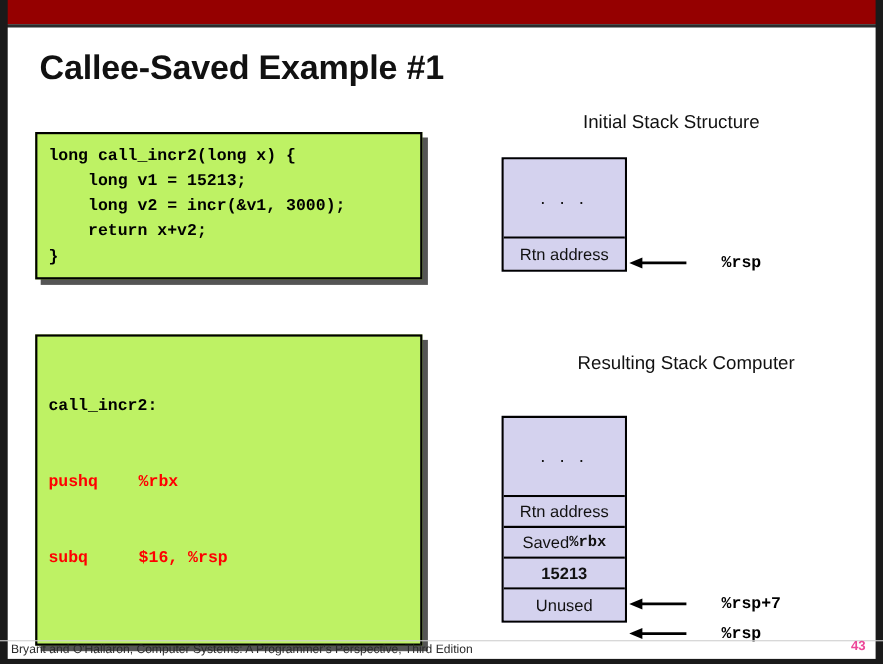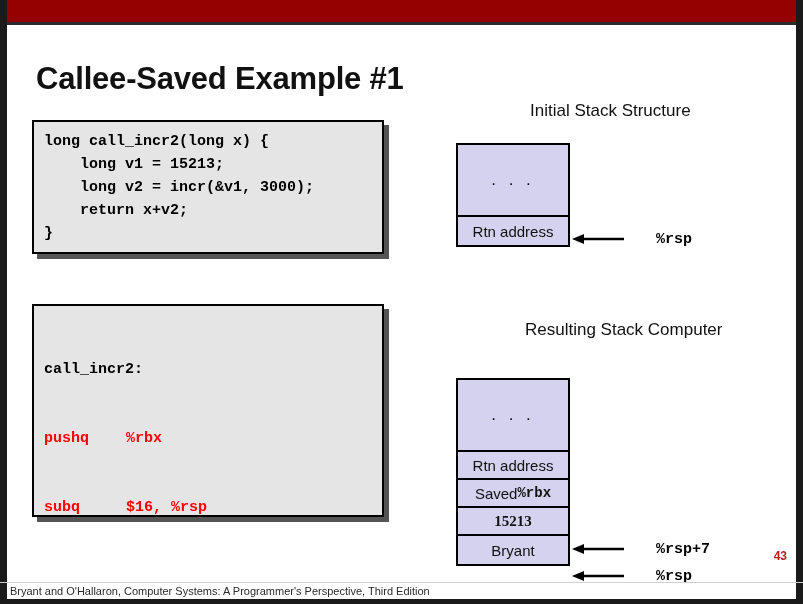--- a/index.html
+++ b/index.html
@@ -41,50 +41,50 @@
   .right-rail {
     position: absolute;
     right: 0; top: 0;
     width: 7px; height: 604px;
     background: #1a1a1a;
   }
 
   
   .slide-title {
     position: absolute;
-    left: 36px; top: 61px;
+    left: 36px; top: 44px;
     font-size: 31px;
     font-weight: bold;
     color: #111111;
     letter-spacing: -0.2px;
     white-space: nowrap;
   }
 
   
   .codebox {
     position: absolute;
-    background: #e5e5e5;
+    background: #bef264;
     border: 2px solid #000000;
     box-shadow: 5px 5px 0 0 #555555;
     box-sizing: border-box;
     font-family: "Liberation Mono", "DejaVu Sans Mono", monospace;
     font-weight: bold;
     color: #000000;
     white-space: pre;
   }
   #c-code {
     left: 32px; top: 120px;
     width: 352px; height: 134px;
     font-size: 15px;
     line-height: 23px;
     padding: 8px 0 0 10px;
   }
   #asm-code {
     left: 32px; top: 304px;
-    width: 352px; height: 213px;
+    width: 352px; height: 283px;
     font-size: 15px;
     line-height: 23px;
     padding: 6px 0 0 10px;
   }
   .asm-line { display: block; }
   .asm-op {
     display: inline-block;
     width: 82px;
   }
   .red { color: #FF0000; }
@@ -118,21 +118,21 @@
     justify-content: center;
     font-size: 15px;
     color: #111111;
     white-space: nowrap;
   }
   .cell:last-child { border-bottom: none; }
   .cell.tall { height: 72px; }
   .cell.ell { letter-spacing: 4px; font-size: 17px; }
   .cell.row { height: 28px; }
   .cell.mono {
-    font-family: Liberation Serif, serif;
+    font-family: Liberation Sans, sans-serif;
     font-weight: bold;
     font-size: 15px;
     text-align: center;
   }
   .cell .mono-inline {
     font-family: "Liberation Mono", "DejaVu Sans Mono", monospace;
     font-weight: bold;
     font-size: 14px;
   }
 
@@ -166,24 +166,24 @@
   }
   .footer-text {
     position: absolute;
     left: 10px; top: 585px;
     font-size: 11px;
     color: #2b2b2b;
     white-space: nowrap;
   }
   .footer-page {
     position: absolute;
-    right: 16px; top: 549px;
+    right: 16px; top: 580px;
     font-size: 12px;
     font-weight: bold;
-    color: #b91c1c;
+    color: #ec4899;
   }
 </style>
 </head>
 <body>
 
 <div id="slide">
 
   <div class="top-band"></div>
   <div class="top-band-edge"></div>
   <div class="left-rail"></div>
@@ -226,21 +226,21 @@
 
   <div class="stack-heading" id="resulting-heading">Resulting Stack Computer</div>
   <div class="stack" id="resulting-stack">
     <div class="cell tall ell">. . .</div>
     <div class="cell row">Rtn address</div>
     <div class="cell row">
         <span>Saved </span>
         <span class="mono-inline">%rbx</span>
       </div>
     <div class="cell row mono">15213</div>
-    <div class="cell row">Bryant</div>
+    <div class="cell row">Unused</div>
   </div>
   <div class="ptr" id="ptr-rsp-plus-8">
     <svg class="arrow-svg" width="54" height="14" viewBox="0 0 54 14">
       <line x1="52" y1="7" x2="10" y2="7" stroke="#000000" stroke-width="2.5"></line>
       <polygon points="0,7 12,2 12,12" fill="#000000"></polygon>
     </svg>
     <span class="ptr-label">%rsp+7</span>
   </div>
   <div class="ptr" id="ptr-result-rsp">
     <svg class="arrow-svg" width="54" height="14" viewBox="0 0 54 14">

